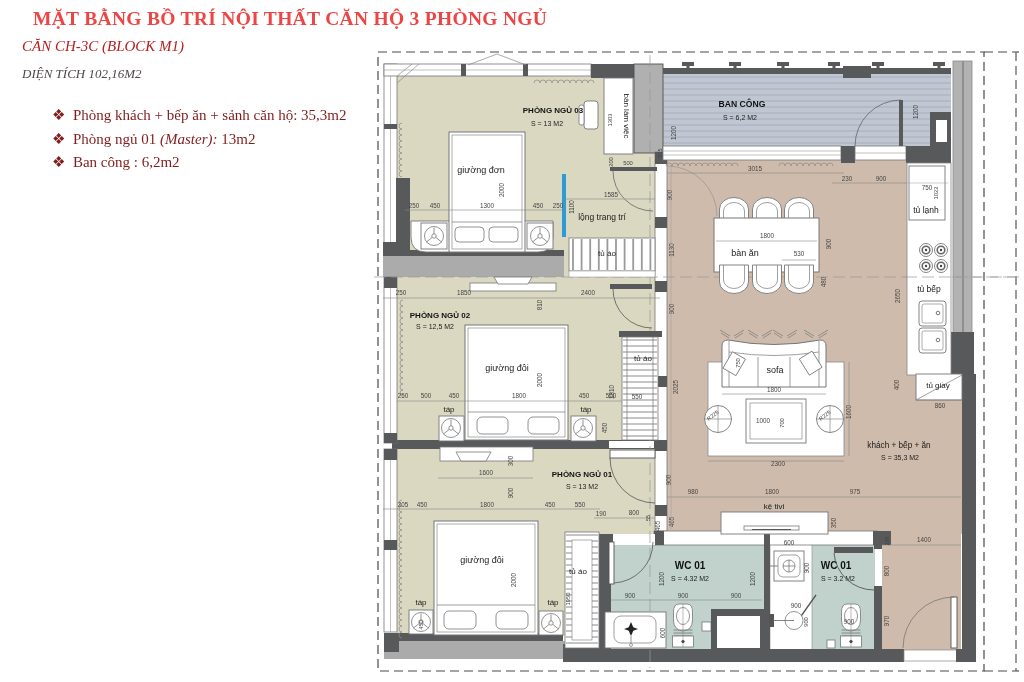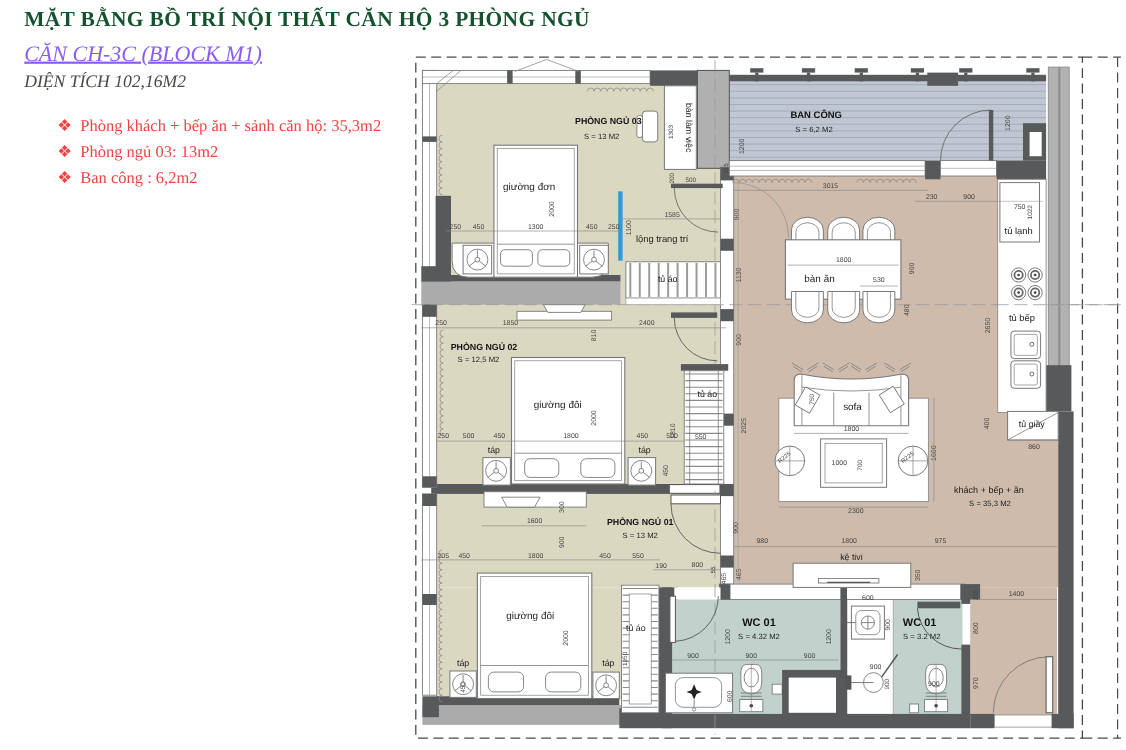--- a/index.html
+++ b/index.html
@@ -1,28 +1,28 @@
 <!DOCTYPE html>
 <html><head>
 <meta charset="utf-8">
 <style>
 html,body{margin:0;padding:0;background:#ffffff;width:1024px;height:682px;overflow:hidden;}
 </style>
 </head>
 <body>
 
-<div style="position:absolute;left:22px;top:8px;font-family:'Liberation Serif',serif;font-weight:bold;font-size:19.5px;color:#14532d;letter-spacing:.3px;">MẶT BẰNG BỒ TRÍ NỘI THẤT CĂN HỘ 3 PHÒNG NGỦ</div>
-
-<div style="position:absolute;left:22px;top:38px;font-family:'Liberation Serif',serif;font-style:italic;font-size:20px;color:#8b5cf6;text-decoration:underline;">CĂN CH-3C (BLOCK M1)</div>
-
-<div style="position:absolute;left:22px;top:66px;font-family:'Liberation Serif',serif;font-style:italic;font-size:16px;color:#4e4947;text-align:right;">DIỆN TÍCH 102,16M2</div>
-
-<div style="position:absolute;left:52px;top:104px;font-family:'Liberation Serif',serif;font-size:15px;color:#ef4444;line-height:23.6px;white-space:nowrap;">
+<div style="position:absolute;left:33px;top:8px;font-family:'Liberation Serif',serif;font-weight:bold;font-size:19.5px;color:#ef4444;letter-spacing:.3px;">MẶT BẰNG BỒ TRÍ NỘI THẤT CĂN HỘ 3 PHÒNG NGỦ</div>
+
+<div style="position:absolute;left:22px;top:38px;font-family:'Liberation Serif',serif;font-style:italic;font-size:15px;color:#b91c1c;">CĂN CH-3C (BLOCK M1)</div>
+
+<div style="position:absolute;left:22px;top:66px;font-family:'Liberation Serif',serif;font-style:italic;font-size:13px;color:#4e4947;text-align:right;">DIỆN TÍCH 102,16M2</div>
+
+<div style="position:absolute;left:52px;top:104px;font-family:'Liberation Serif',serif;font-size:15px;color:#7f1d1d;line-height:23.6px;white-space:nowrap;">
 <div>❖&nbsp; Phòng khách + bếp ăn + sảnh căn hộ: 35,3m2</div>
-<div>❖&nbsp; Phòng ngủ 03: 13m2</div>
+<div>❖&nbsp; Phòng ngủ 01 <i>(Master):</i> 13m2</div>
 <div>❖&nbsp; Ban công : 6,2m2</div>
 </div>
 
 <svg width="1024" height="682" viewBox="0 0 1024 682" style="position:absolute;left:0;top:0">
 
 <rect x="378" y="52" width="606" height="619" fill="none" stroke="#4a4a4a" stroke-width="1.2" stroke-dasharray="9,5"></rect>
 <line x1="984" y1="52" x2="1019" y2="52" stroke="#4a4a4a" stroke-width="1.2" stroke-dasharray="9,5"></line>
 <line x1="984" y1="671" x2="1019" y2="671" stroke="#4a4a4a" stroke-width="1.2" stroke-dasharray="9,5"></line>
 <line x1="1016" y1="52" x2="1016" y2="671" stroke="#4a4a4a" stroke-width="1.1" stroke-dasharray="9,5"></line>
 

